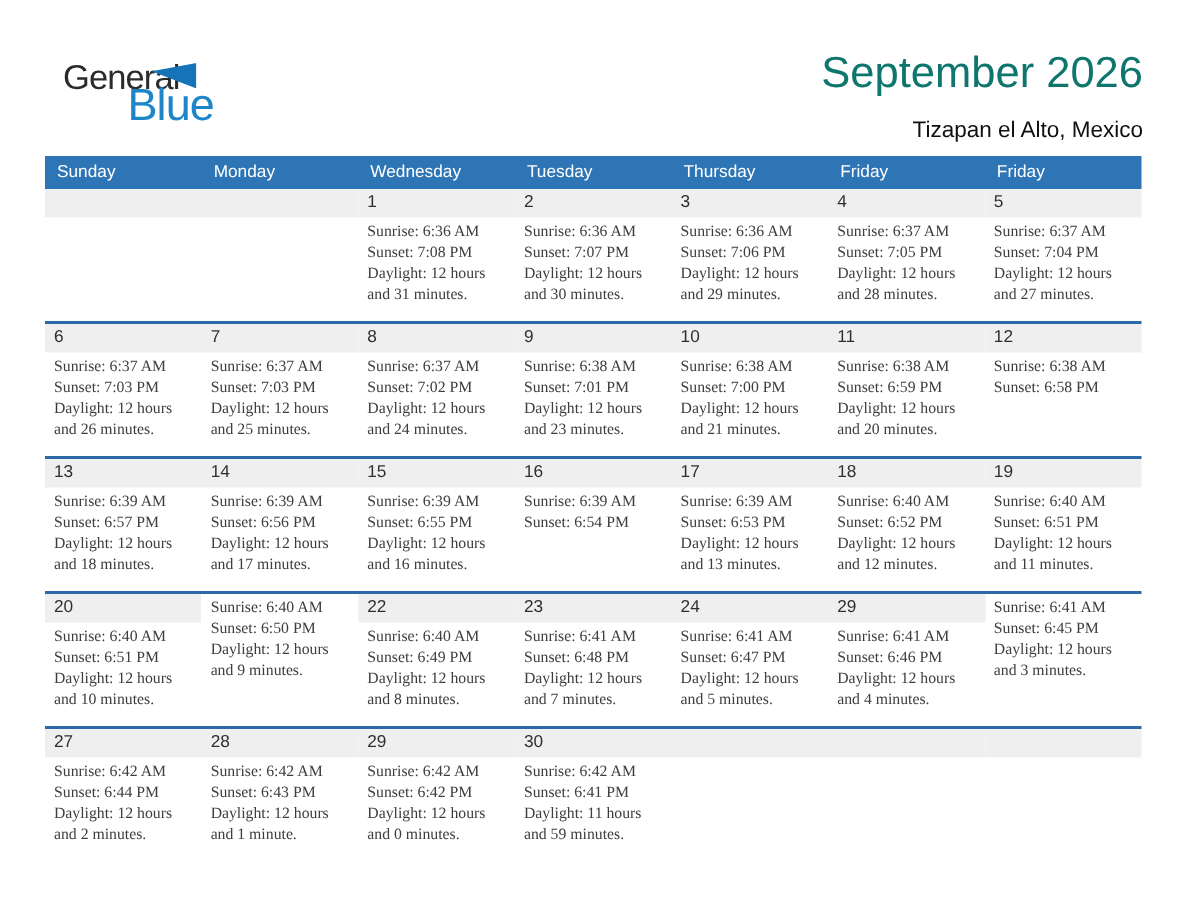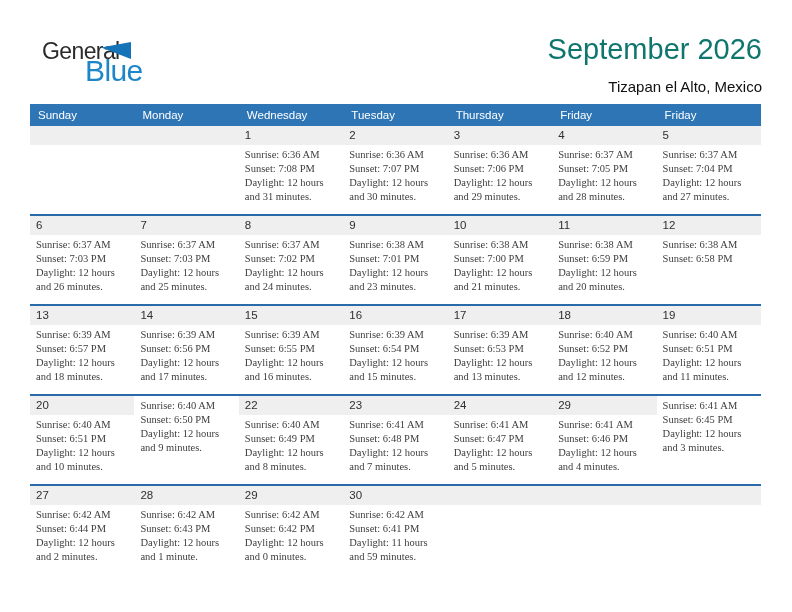--- a/index.html
+++ b/index.html
@@ -218,21 +218,20 @@
             <div>Sunrise: 6:39 AM</div>
             <div>Sunset: 6:55 PM</div>
             <div>Daylight: 12 hours and 16 minutes.</div>
           </div>
         </div>
         <div class="cell">
           <div class="num">16</div>
           <div class="info">
             <div>Sunrise: 6:39 AM</div>
             <div>Sunset: 6:54 PM</div>
-            <div>Daylight: 12 hours and 15 minutes.</div>
           </div>
         </div>
         <div class="cell">
           <div class="num">17</div>
           <div class="info">
             <div>Sunrise: 6:39 AM</div>
             <div>Sunset: 6:53 PM</div>
             <div>Daylight: 12 hours and 13 minutes.</div>
           </div>
         </div>

